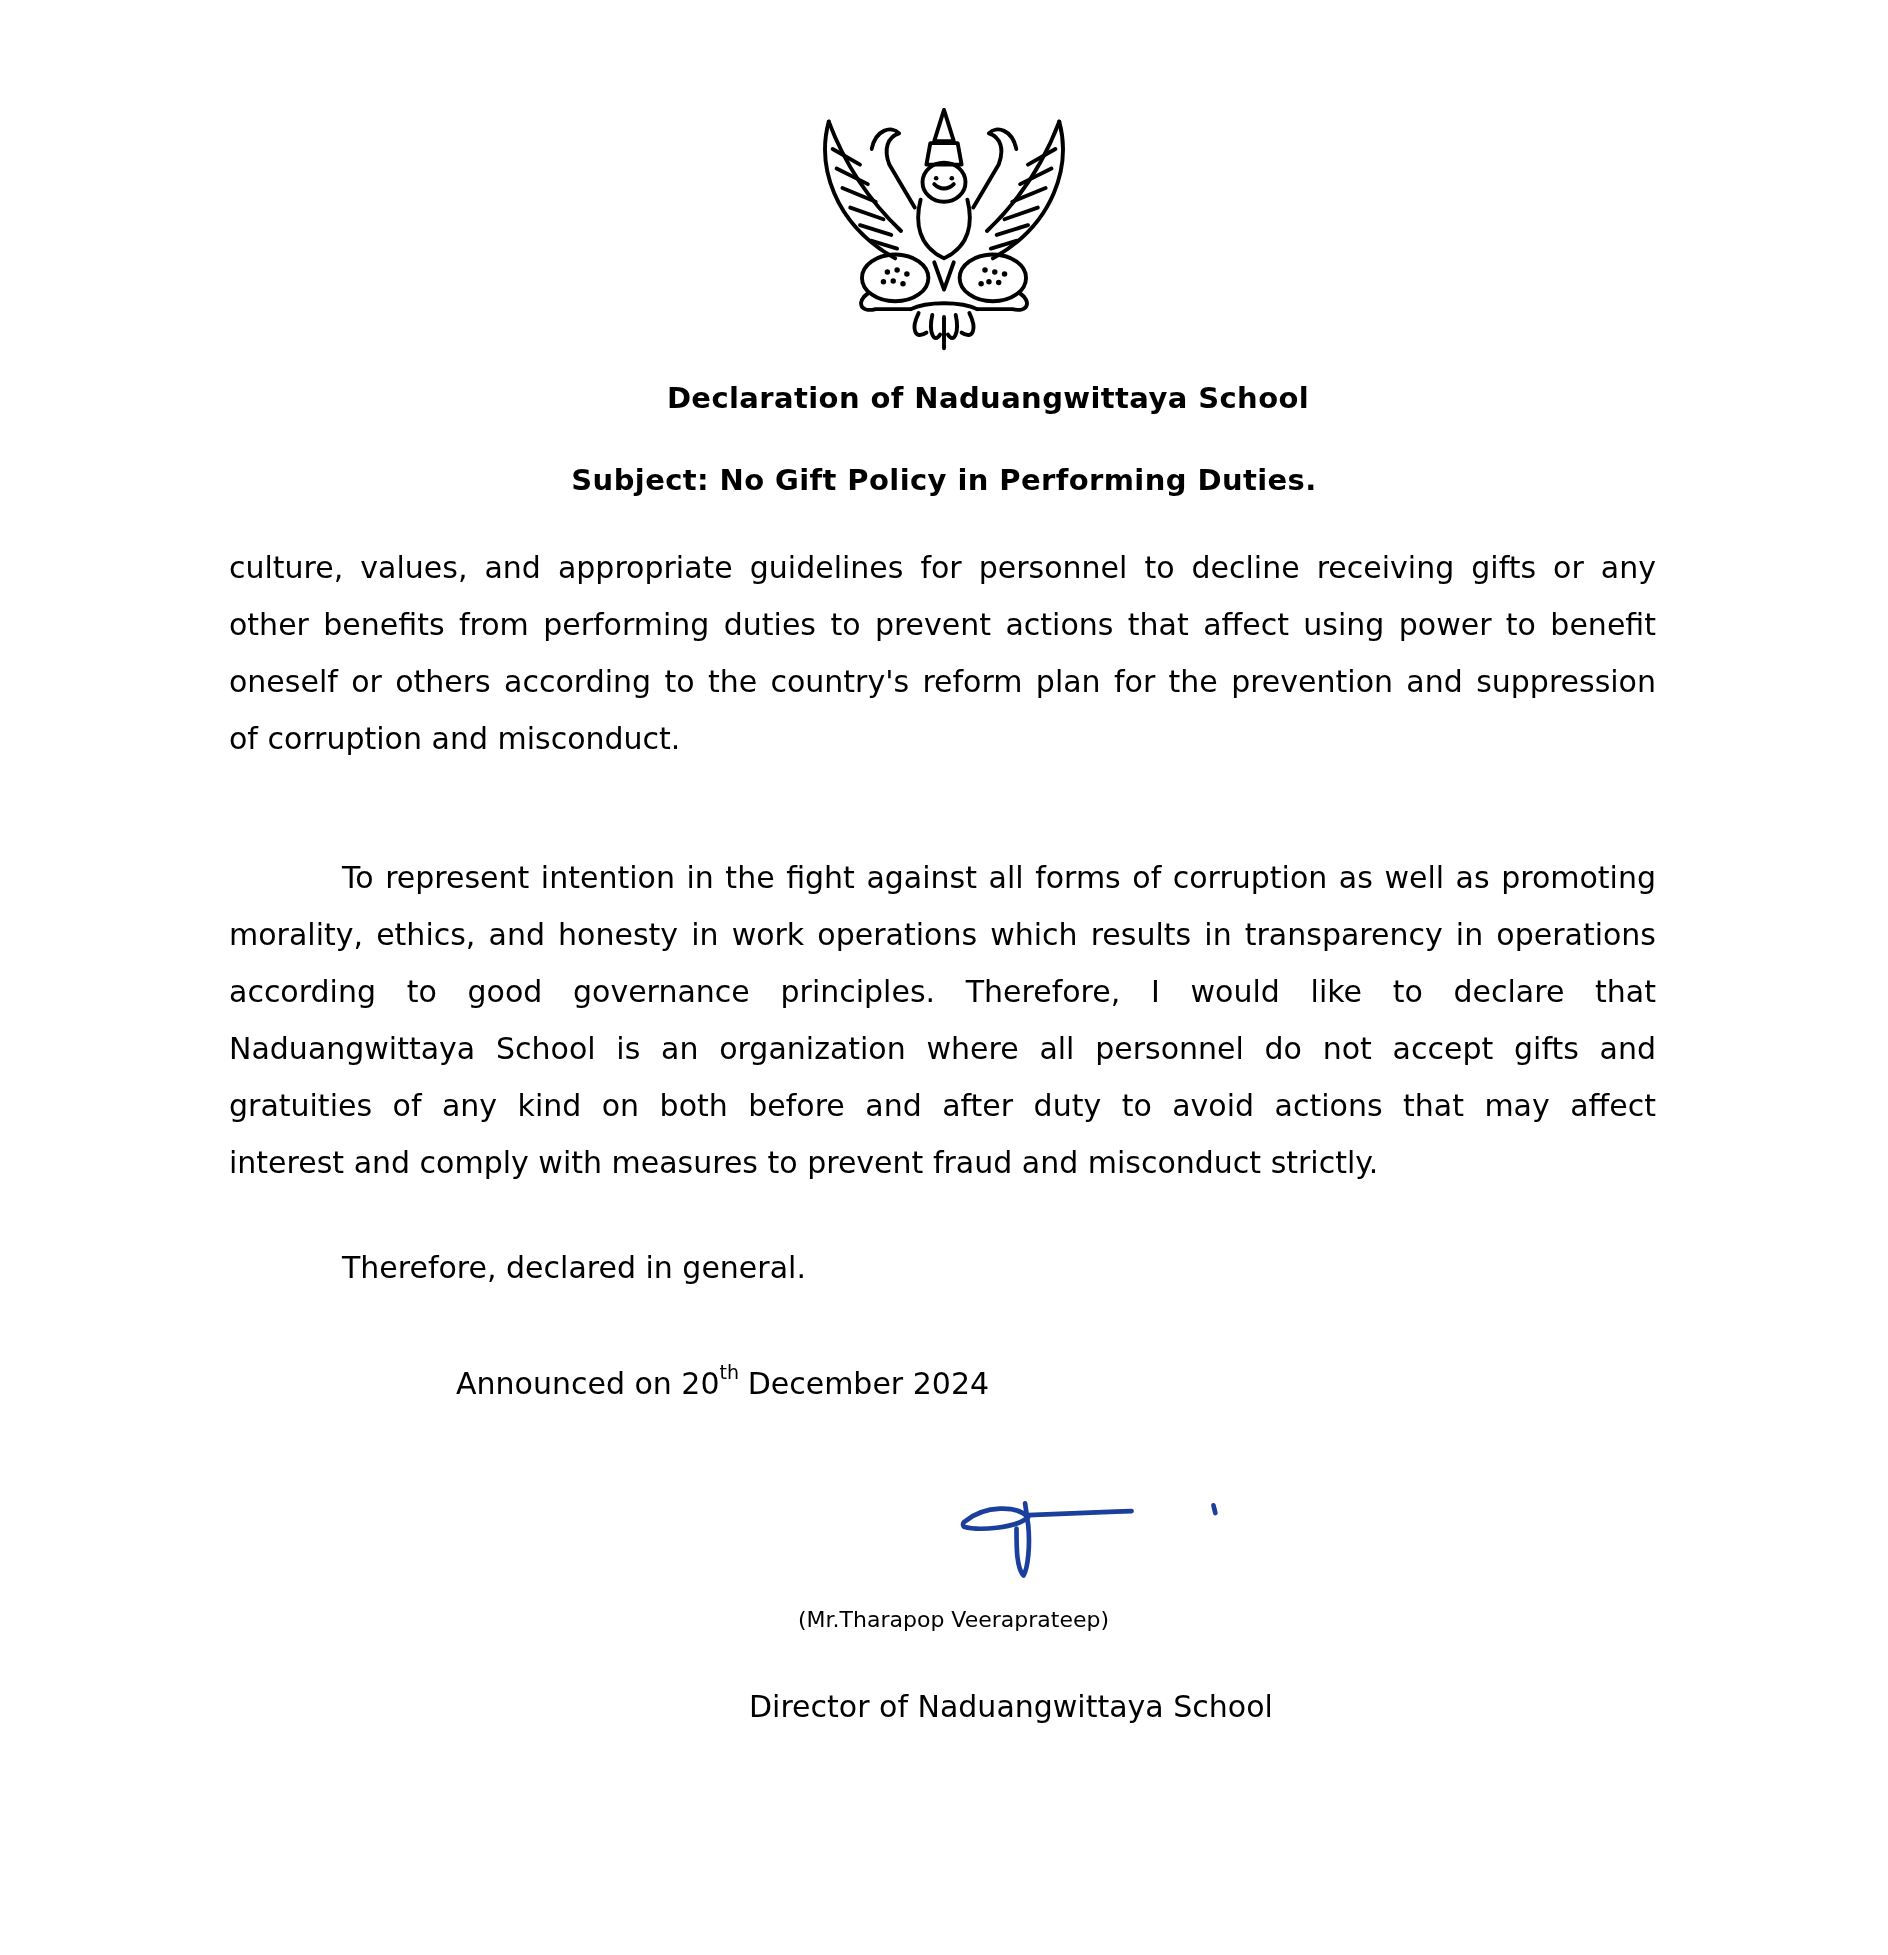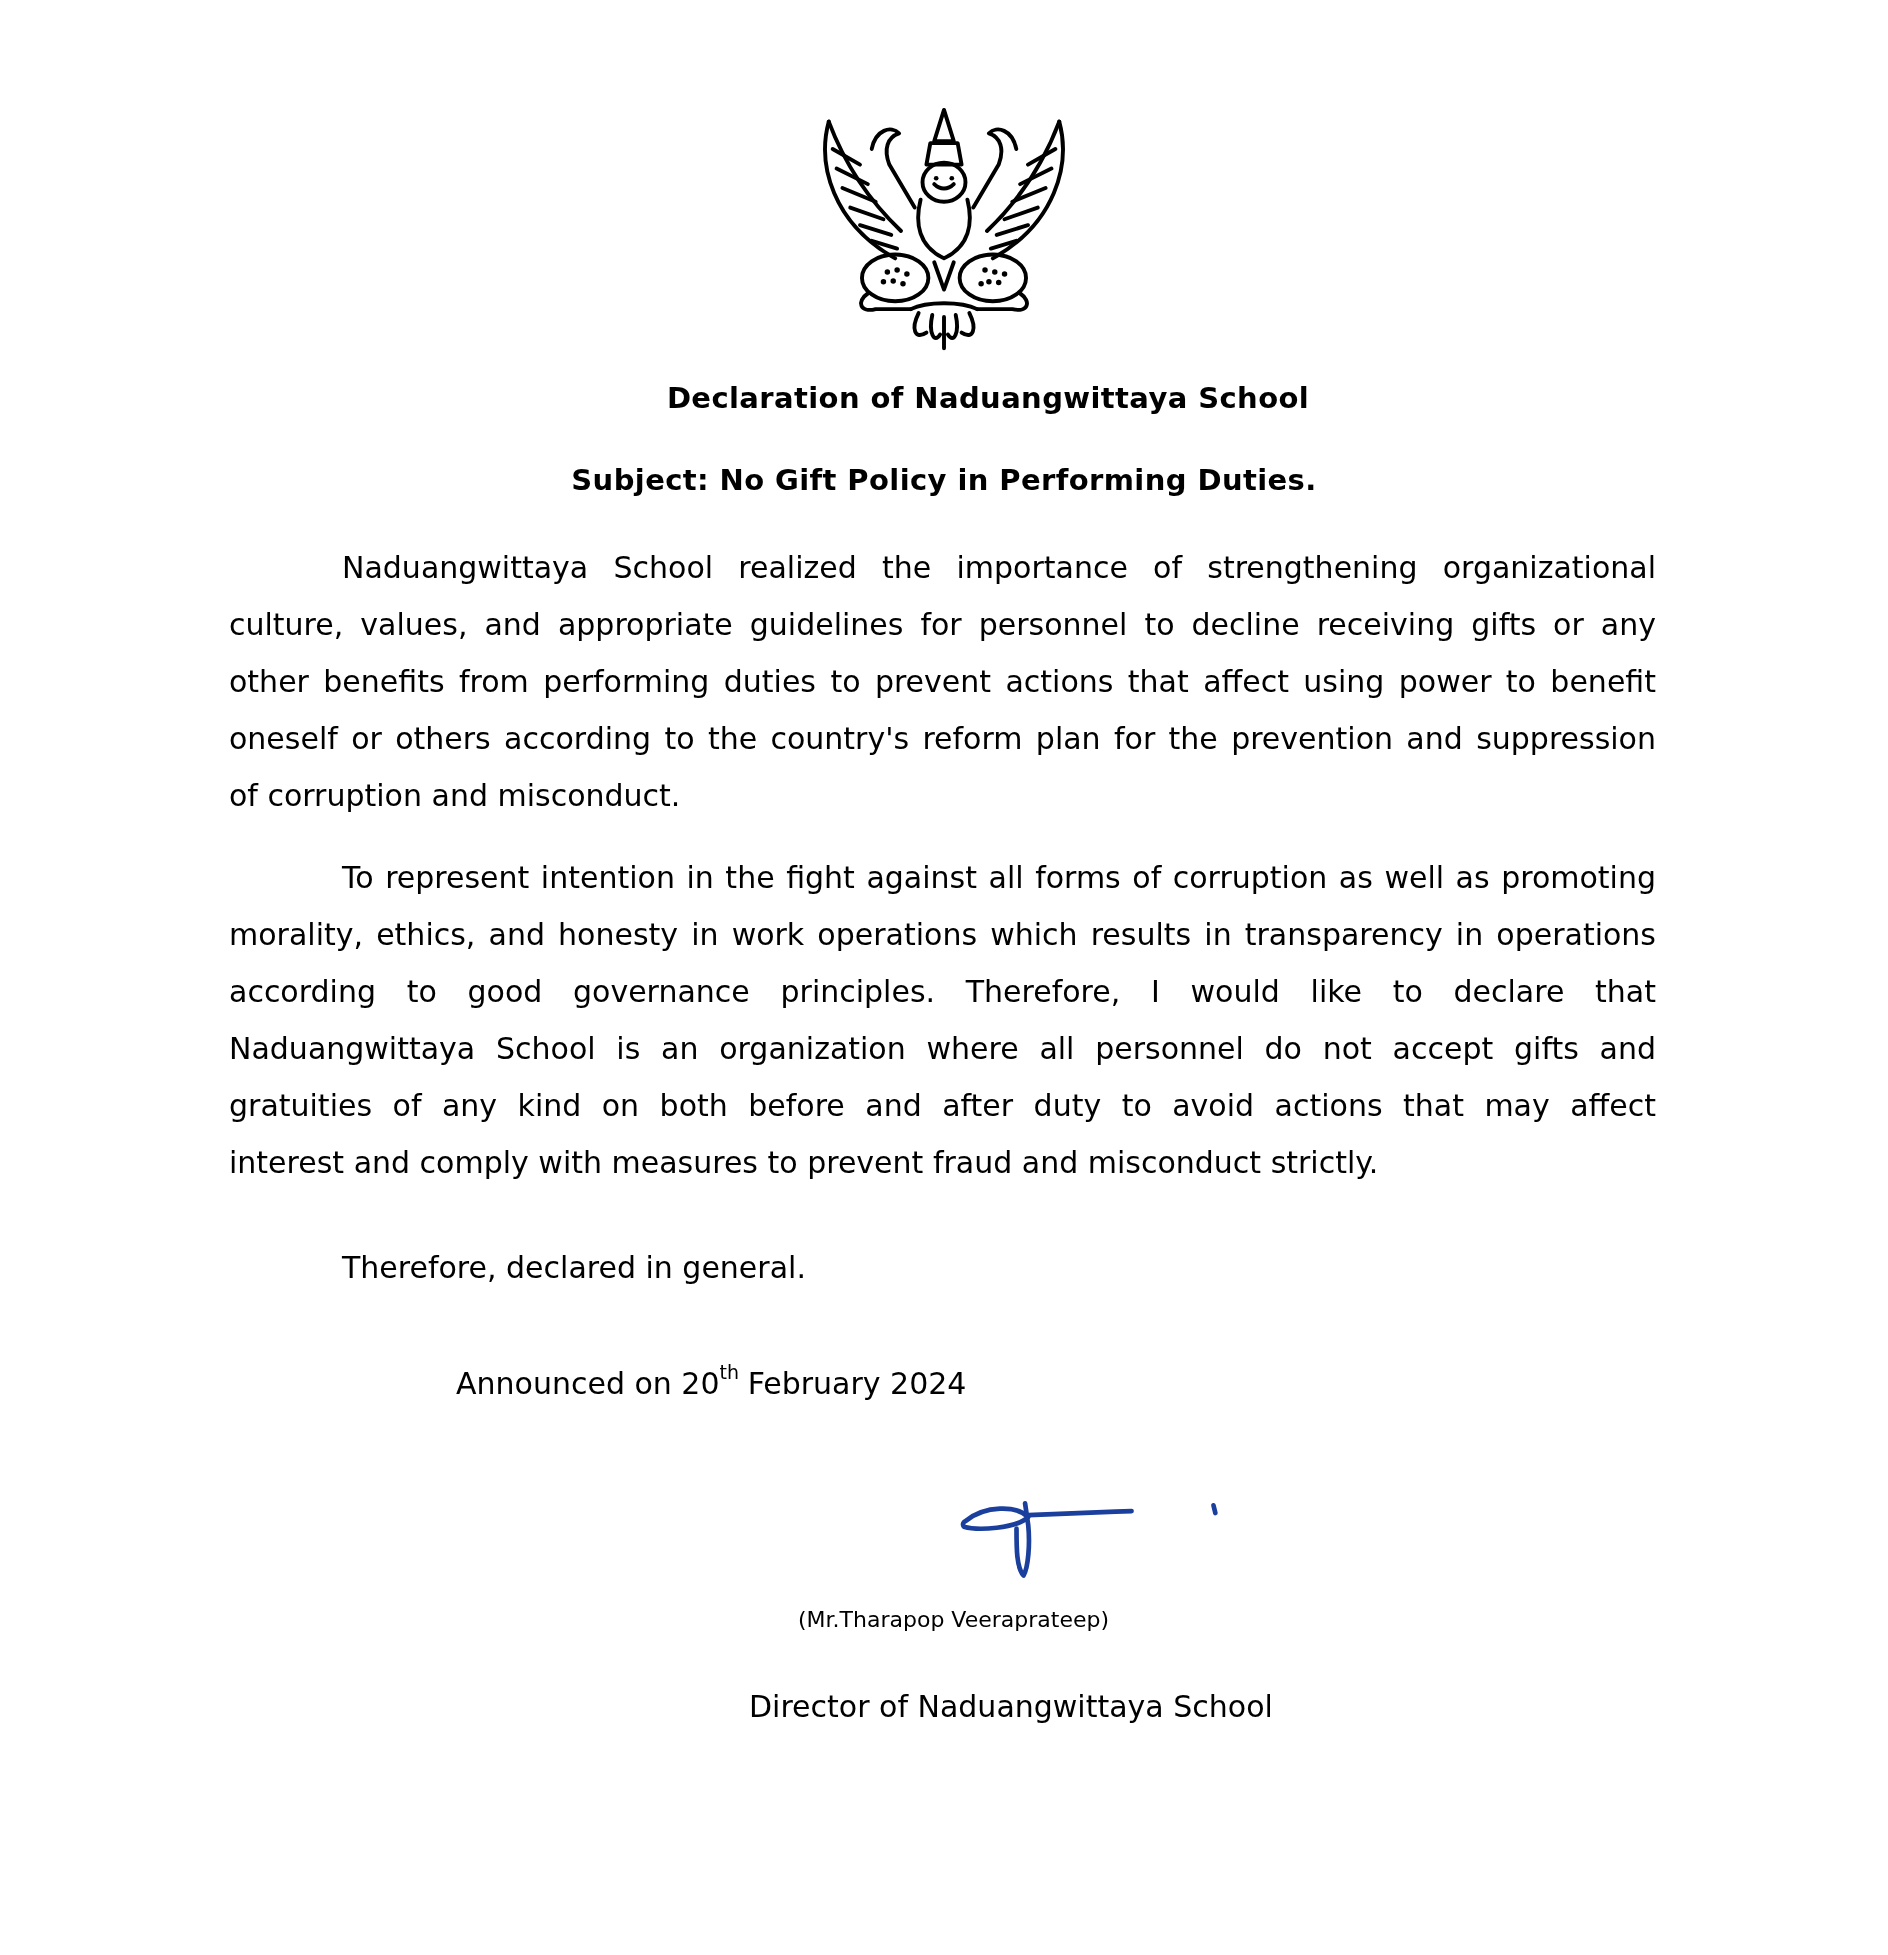--- a/index.html
+++ b/index.html
@@ -75,40 +75,39 @@
         <circle cx="420" cy="455" r="7"></circle>
       <circle cx="305" cy="185" r="6"></circle>
         <circle cx="345" cy="185" r="6"></circle>
     </g>
   </svg>
 
   <div class="title t1">Declaration of Naduangwittaya School</div>
   <div class="title t2">Subject: No Gift Policy in Performing Duties.</div>
 
   <div class="para p1">
-    <span class="ln indent">Naduangwittaya School realized the importance of strengthening organizational</span>
     <span class="ln">culture, values, and appropriate guidelines for personnel to decline receiving gifts or any</span>
     <span class="ln">other benefits from performing duties to prevent actions that affect using power to benefit</span>
     <span class="ln">oneself or others according to the country's reform plan for the prevention and suppression</span>
     <span class="ln last">of corruption and misconduct.</span>
   </div>
 
   <div class="para p2">
     <span class="ln indent">To represent intention in the fight against all forms of corruption as well as promoting</span>
     <span class="ln">morality, ethics, and honesty in work operations which results in transparency in operations</span>
     <span class="ln">according to good governance principles. Therefore, I would like to declare that</span>
     <span class="ln">Naduangwittaya School is an organization where all personnel do not accept gifts and</span>
     <span class="ln">gratuities of any kind on both before and after duty to avoid actions that may affect</span>
     <span class="ln last">interest and comply with measures to prevent fraud and misconduct strictly.</span>
   </div>
 
   <div class="closing">Therefore, declared in general.</div>
 
   <div class="announce">
-    <span>Announced on 20</span><sup>th</sup><span>February 2024</span>
+    <span>Announced on 20</span><sup>th</sup><span>December 2024</span>
   </div>
 
   <svg class="signature" viewBox="0 0 900 300">
     <g id="sig-stroke" fill="none" stroke="#1a3f9c" stroke-width="12" stroke-linecap="round" stroke-linejoin="round">
       <path d="M170 110 C220 70 300 70 330 100 C300 130 200 135 165 125 C160 118 165 112 170 110"></path>
       <path d="M330 95 C400 92 500 88 595 85"></path>
       <path d="M322 65 L330 120 C335 170 330 230 318 250 C300 230 300 180 300 130"></path>
       <path d="M805 70 L810 90"></path>
     </g>
   </svg>

